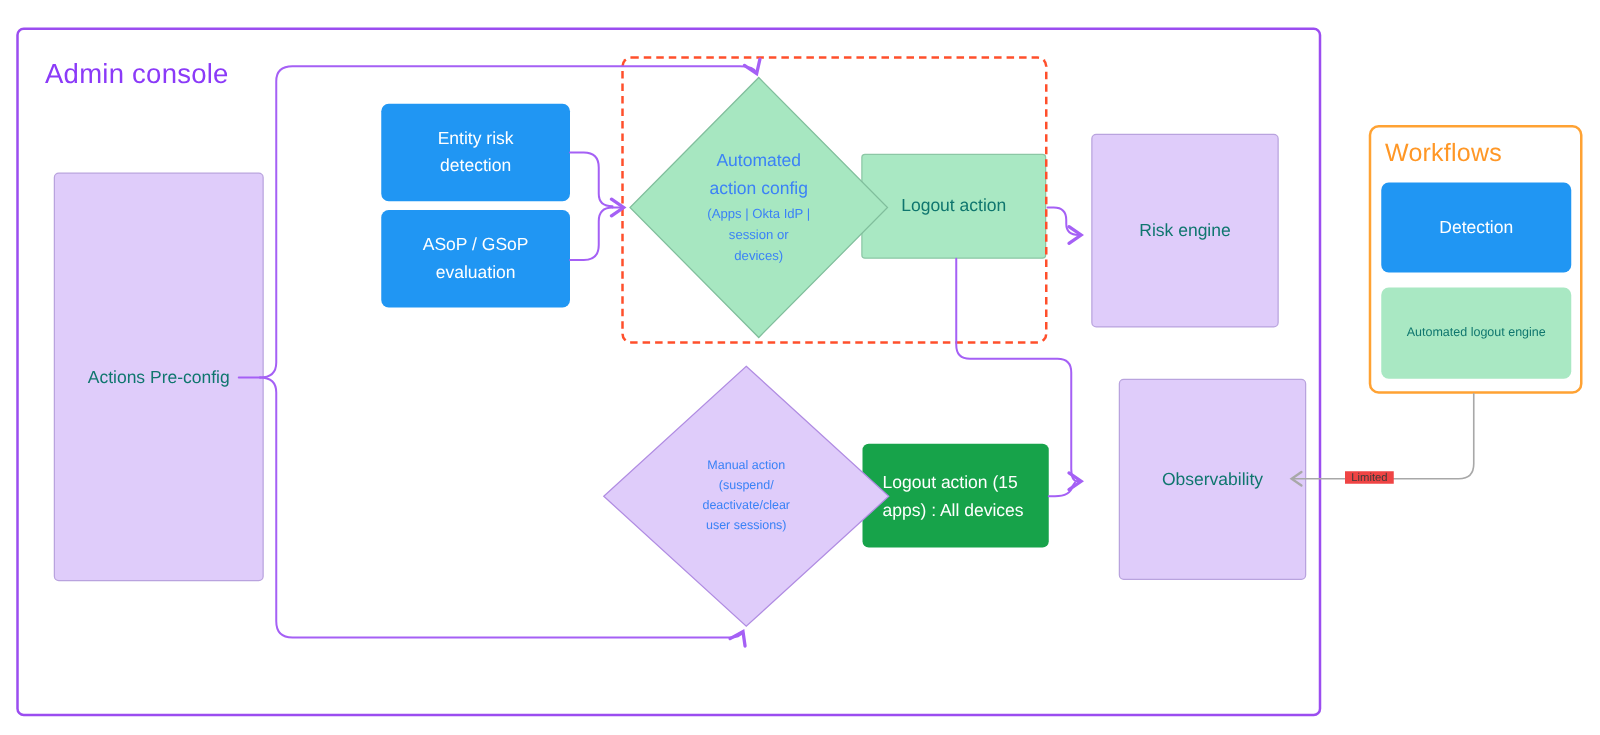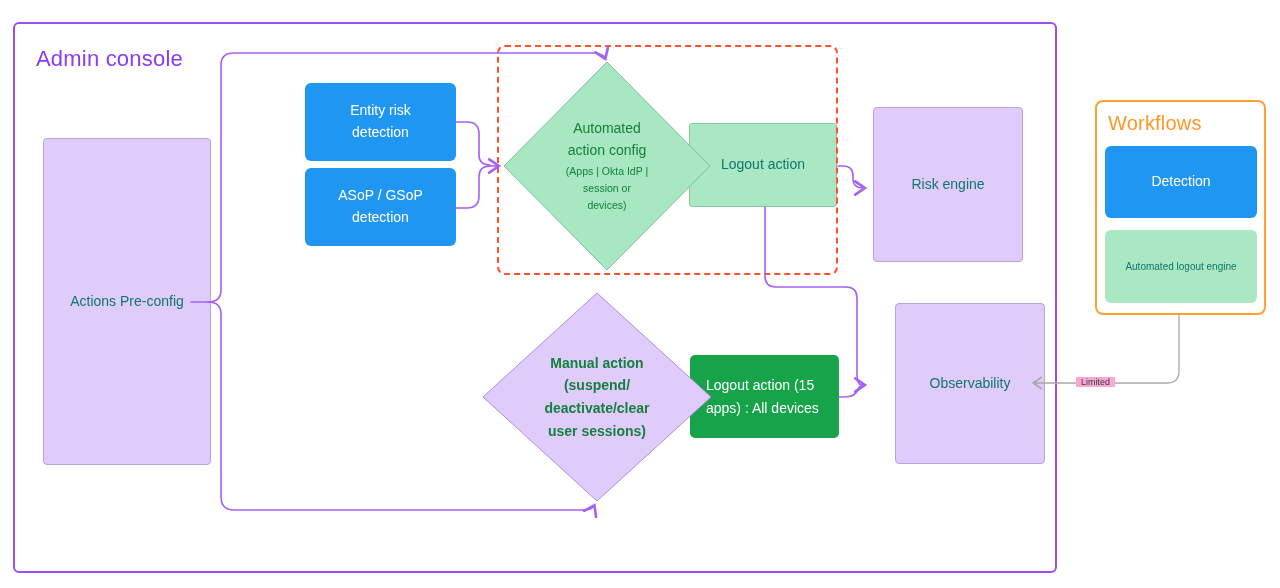--- a/index.html
+++ b/index.html
@@ -42,28 +42,28 @@
   .red-dash{position:absolute;left:497px;top:45px;width:341px;height:230px;
     border:2px dashed #ff4f2b;border-radius:8px;box-sizing:border-box;z-index:2;}
 
   
   .links{position:absolute;left:0;top:0;width:1280px;height:588px;z-index:3;
     pointer-events:none;}
 
   
   .dtext{position:absolute;z-index:4;display:flex;flex-direction:column;
     align-items:center;justify-content:center;text-align:center;
-    white-space:pre-line;color:#15803d;}
+    white-space:pre-line;color:#3b82f6;}
   .auto-dtext{left:504px;top:62px;width:206px;height:208px;}
   .auto-dtext .dtitle{font-size:14px;line-height:1.55;font-weight:500;}
   .auto-dtext .dsub{font-size:10.5px;line-height:1.6;margin-top:2px;font-weight:400;}
   .manual-dtext{left:483px;top:293px;width:228px;height:208px;
-    font-size:14px;line-height:1.62;font-weight:700;}
+    font-size:10px;line-height:1.62;font-weight:400;}
 
-  .limited{position:absolute;left:1076px;top:377px;z-index:5;background:#f9a8d4;
+  .limited{position:absolute;left:1076px;top:377px;z-index:5;background:#ef4444;
     padding:0 5px;font-size:9px;color:#3a3a3a;}
 </style>
 </head>
 <body>
 
 <div class="stage">
 
   <div class="admin-panel">
     <div class="admin-title">Admin console</div>
   </div>
@@ -71,21 +71,21 @@
   <div class="wf-panel">
     <div class="wf-title">Workflows</div>
     <div class="node blue wfblue">Detection</div>
     <div class="node greenlight wfgreen">Automated logout engine</div>
   </div>
 
   <div class="node lavender preconfig">Actions Pre-config</div>
   <div class="node blue b1">Entity risk
 detection</div>
   <div class="node blue b2">ASoP / GSoP
-detection</div>
+evaluation</div>
   <div class="node greenlight logoutbox">Logout action</div>
   <div class="node lavender riskengine">Risk engine</div>
   <div class="node lavender observability">Observability</div>
   <div class="node darkgreen logout15">Logout action (15
 apps) : All devices</div>
 
   <div class="red-dash"></div>
 
   <svg class="links" viewBox="0 0 1280 588" xmlns="http://www.w3.org/2000/svg">
     <defs>

